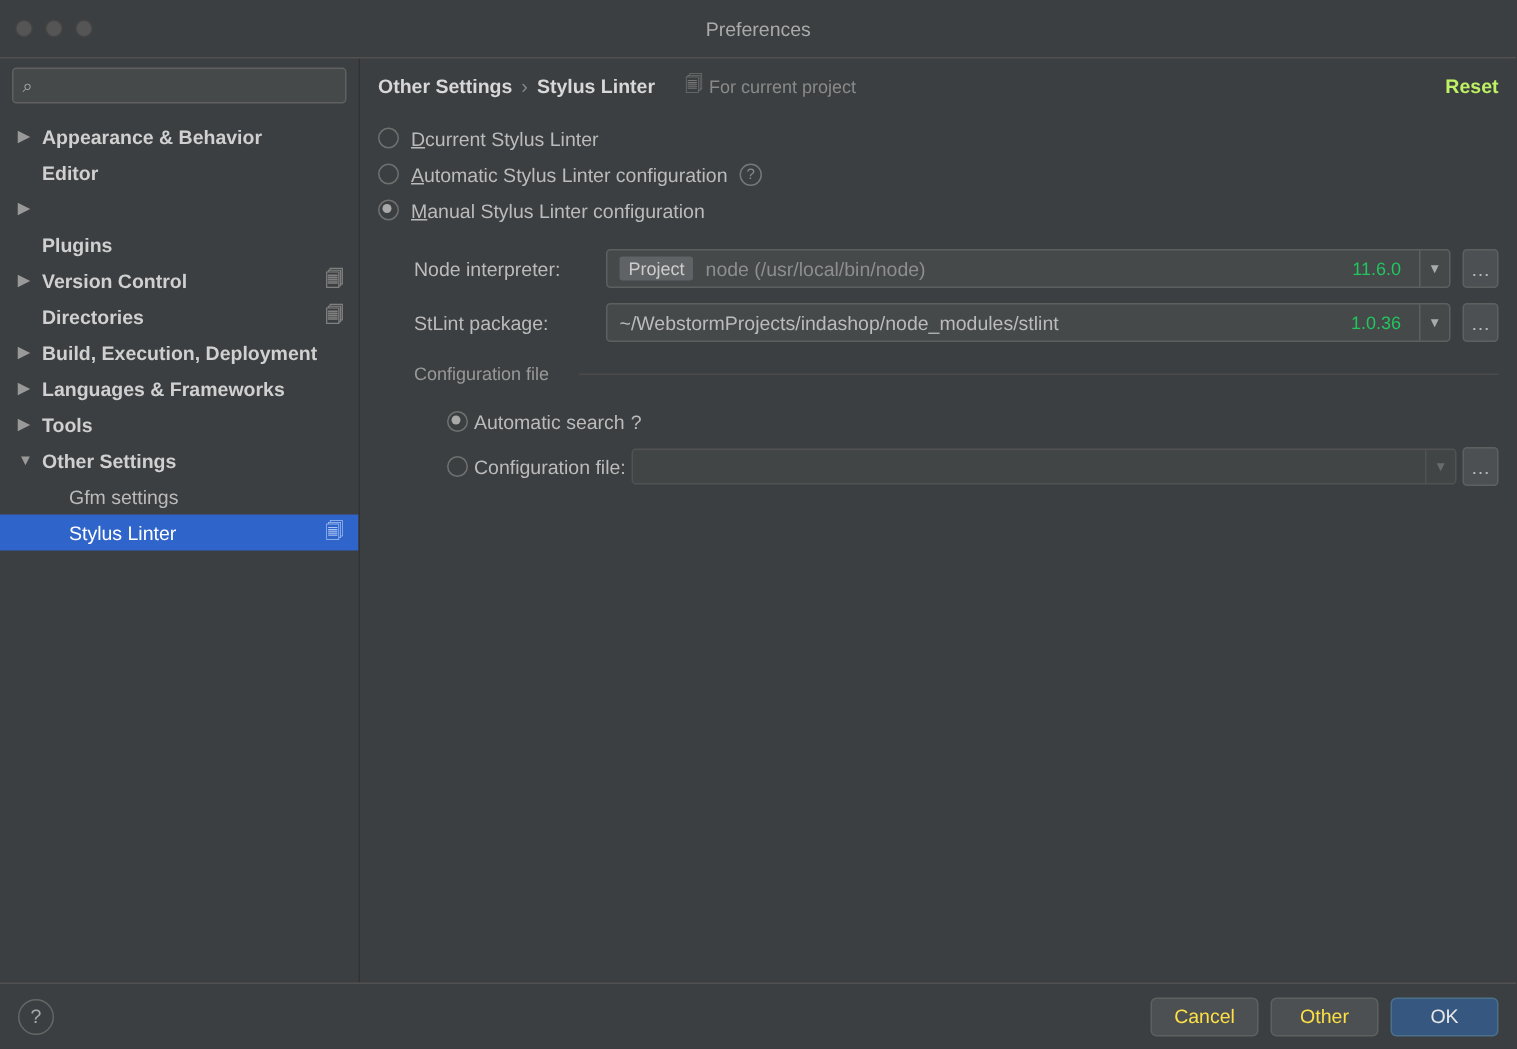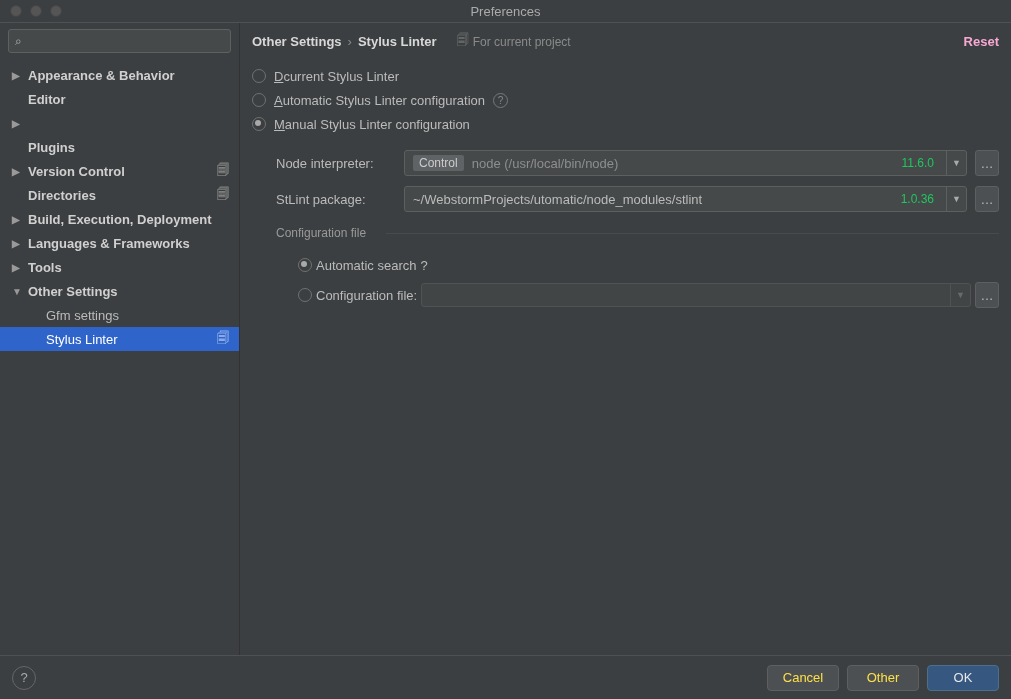--- a/index.html
+++ b/index.html
@@ -8,21 +8,21 @@
       font-size: 13px;
       background: #3c3f41;
       color: #bbbbbb;
       width: 1011px;
       height: 699px;
       overflow: hidden;
       display: flex;
       flex-direction: column;
     }
     .titlebar {
-      height: 23px;
+      height: 39px;
       background: #3c3f41;
       border-bottom: 1px solid #515151;
       display: flex;
       align-items: center;
       position: relative;
       text-align: center;
     }
     .traffic-lights {
       display: flex;
       gap: 8px;
@@ -84,21 +84,21 @@
       align-items: center;
       padding: 8px 12px 8px 12px;
       gap: 6px;
     }
     .breadcrumb .crumb { font-weight: 700; color: #d8d8d8; }
     .breadcrumb .sep { color: #888; }
     .breadcrumb .proj-tag {
       display: flex; align-items: center; gap: 4px;
       color: #8a8a8a; font-size: 12px; margin-left: 14px;
     }
-    .breadcrumb .reset { margin-left: auto; color: #f9a8d4; font-weight: 600; cursor: pointer; }
+    .breadcrumb .reset { margin-left: auto; color: #bef264; font-weight: 600; cursor: pointer; }
     .form { padding: 4px 12px 0 12px; }
     .radio-row {
       display: flex;
       align-items: center;
       height: 24px;
       gap: 8px;
     }
     .radio {
       width: 14px; height: 14px;
       border-radius: 50%;
@@ -301,30 +301,30 @@
         <span class="help">?</span>
       </div>
       <div class="radio-row">
         <div class="radio checked"></div>
         <span><span class="under">M</span><span>anual Stylus Linter configuration</span></span>
       </div>
 
       <div class="field-grid">
         <div class="field-label">Node interpreter:</div>
         <div class="combo">
-          <span class="proj-word">Control</span>
+          <span class="proj-word">Project</span>
           <span class="combo-text">node (/usr/local/bin/node)</span>
           <span class="combo-ver">11.6.0</span>
           <span class="combo-caret">▼</span>
         </div>
         <div class="browse-btn">…</div>
 
         <div class="field-label">StLint package:</div>
         <div class="combo">
-          <span class="combo-text" style="color:#bbb">~/WebstormProjects/utomatic/node_modules/stlint</span>
+          <span class="combo-text" style="color:#bbb">~/WebstormProjects/indashop/node_modules/stlint</span>
           <span class="combo-ver">1.0.36</span>
           <span class="combo-caret">▼</span>
         </div>
         <div class="browse-btn">…</div>
       </div>
 
       <div class="fieldset">
         <div class="fieldset-title">Configuration file</div>
         <div class="fieldset-body">
           <div class="cfg-row">

